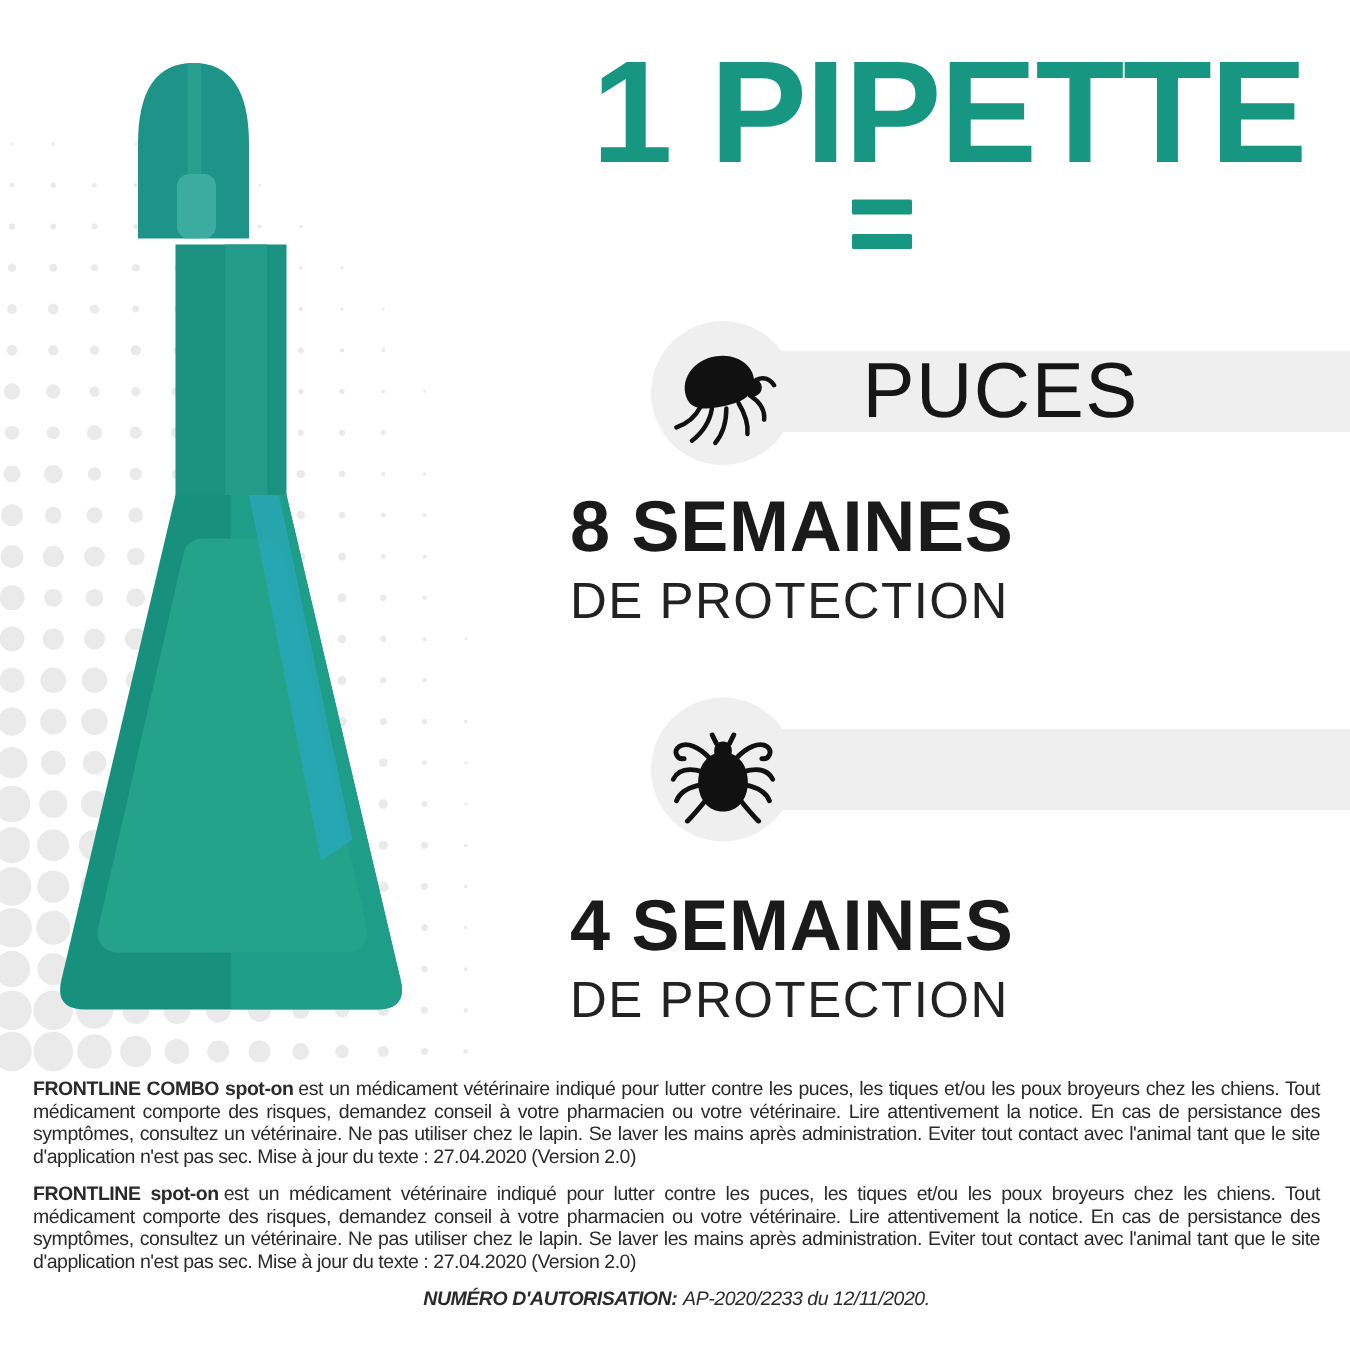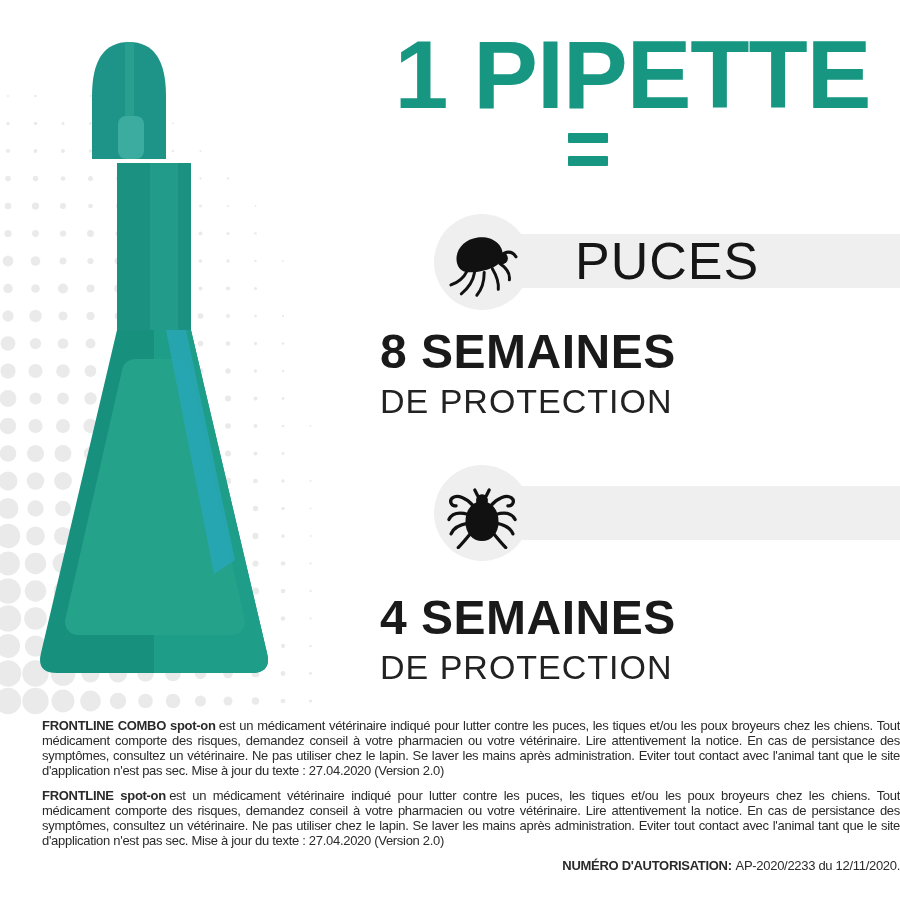--- a/index.html
+++ b/index.html
@@ -25,24 +25,24 @@
   .pest-label{left:575px;height:54px;line-height:54px;font-size:52px;font-weight:400;
     letter-spacing:1px;color:#161616;white-space:nowrap;}
 
   .weeks-block{left:380px;width:505px;color:#1A1A1A;}
   .weeks-line{font-size:48px;font-weight:700;line-height:1.0;letter-spacing:0.5px;white-space:nowrap;}
   .prot-line{font-size:34px;font-weight:400;letter-spacing:1px;margin-top:8px;line-height:1.0;
     color:#222;white-space:nowrap;}
 
   
   .legal{left:22px;top:718px;width:858px;color:#2A2A2A;font-size:13px;line-height:15px;
-    letter-spacing:-0.3px;text-align:justify;margin-left:20px;}
+    letter-spacing:-0.3px;text-align:justify;}
   .legal p{margin:0 0 10px 0;}
   .legal .lead{font-weight:700;margin-right:0.25em;}
-  .legal .footline{margin:0;line-height:15.5px;text-align:right;}
+  .legal .footline{margin:0;line-height:15.5px;text-align:center;font-style:italic;}
   .legal .footline .lead{margin-right:0.3em;}
   .legal .foot-gap{margin-top:8px;}
 </style>
 </head>
 <body>
 
 <div class="canvas">
 
   <svg id="halftone">
       <circle cx="8" cy="96" r="1.03" fill="#EAEAEA"></circle>

